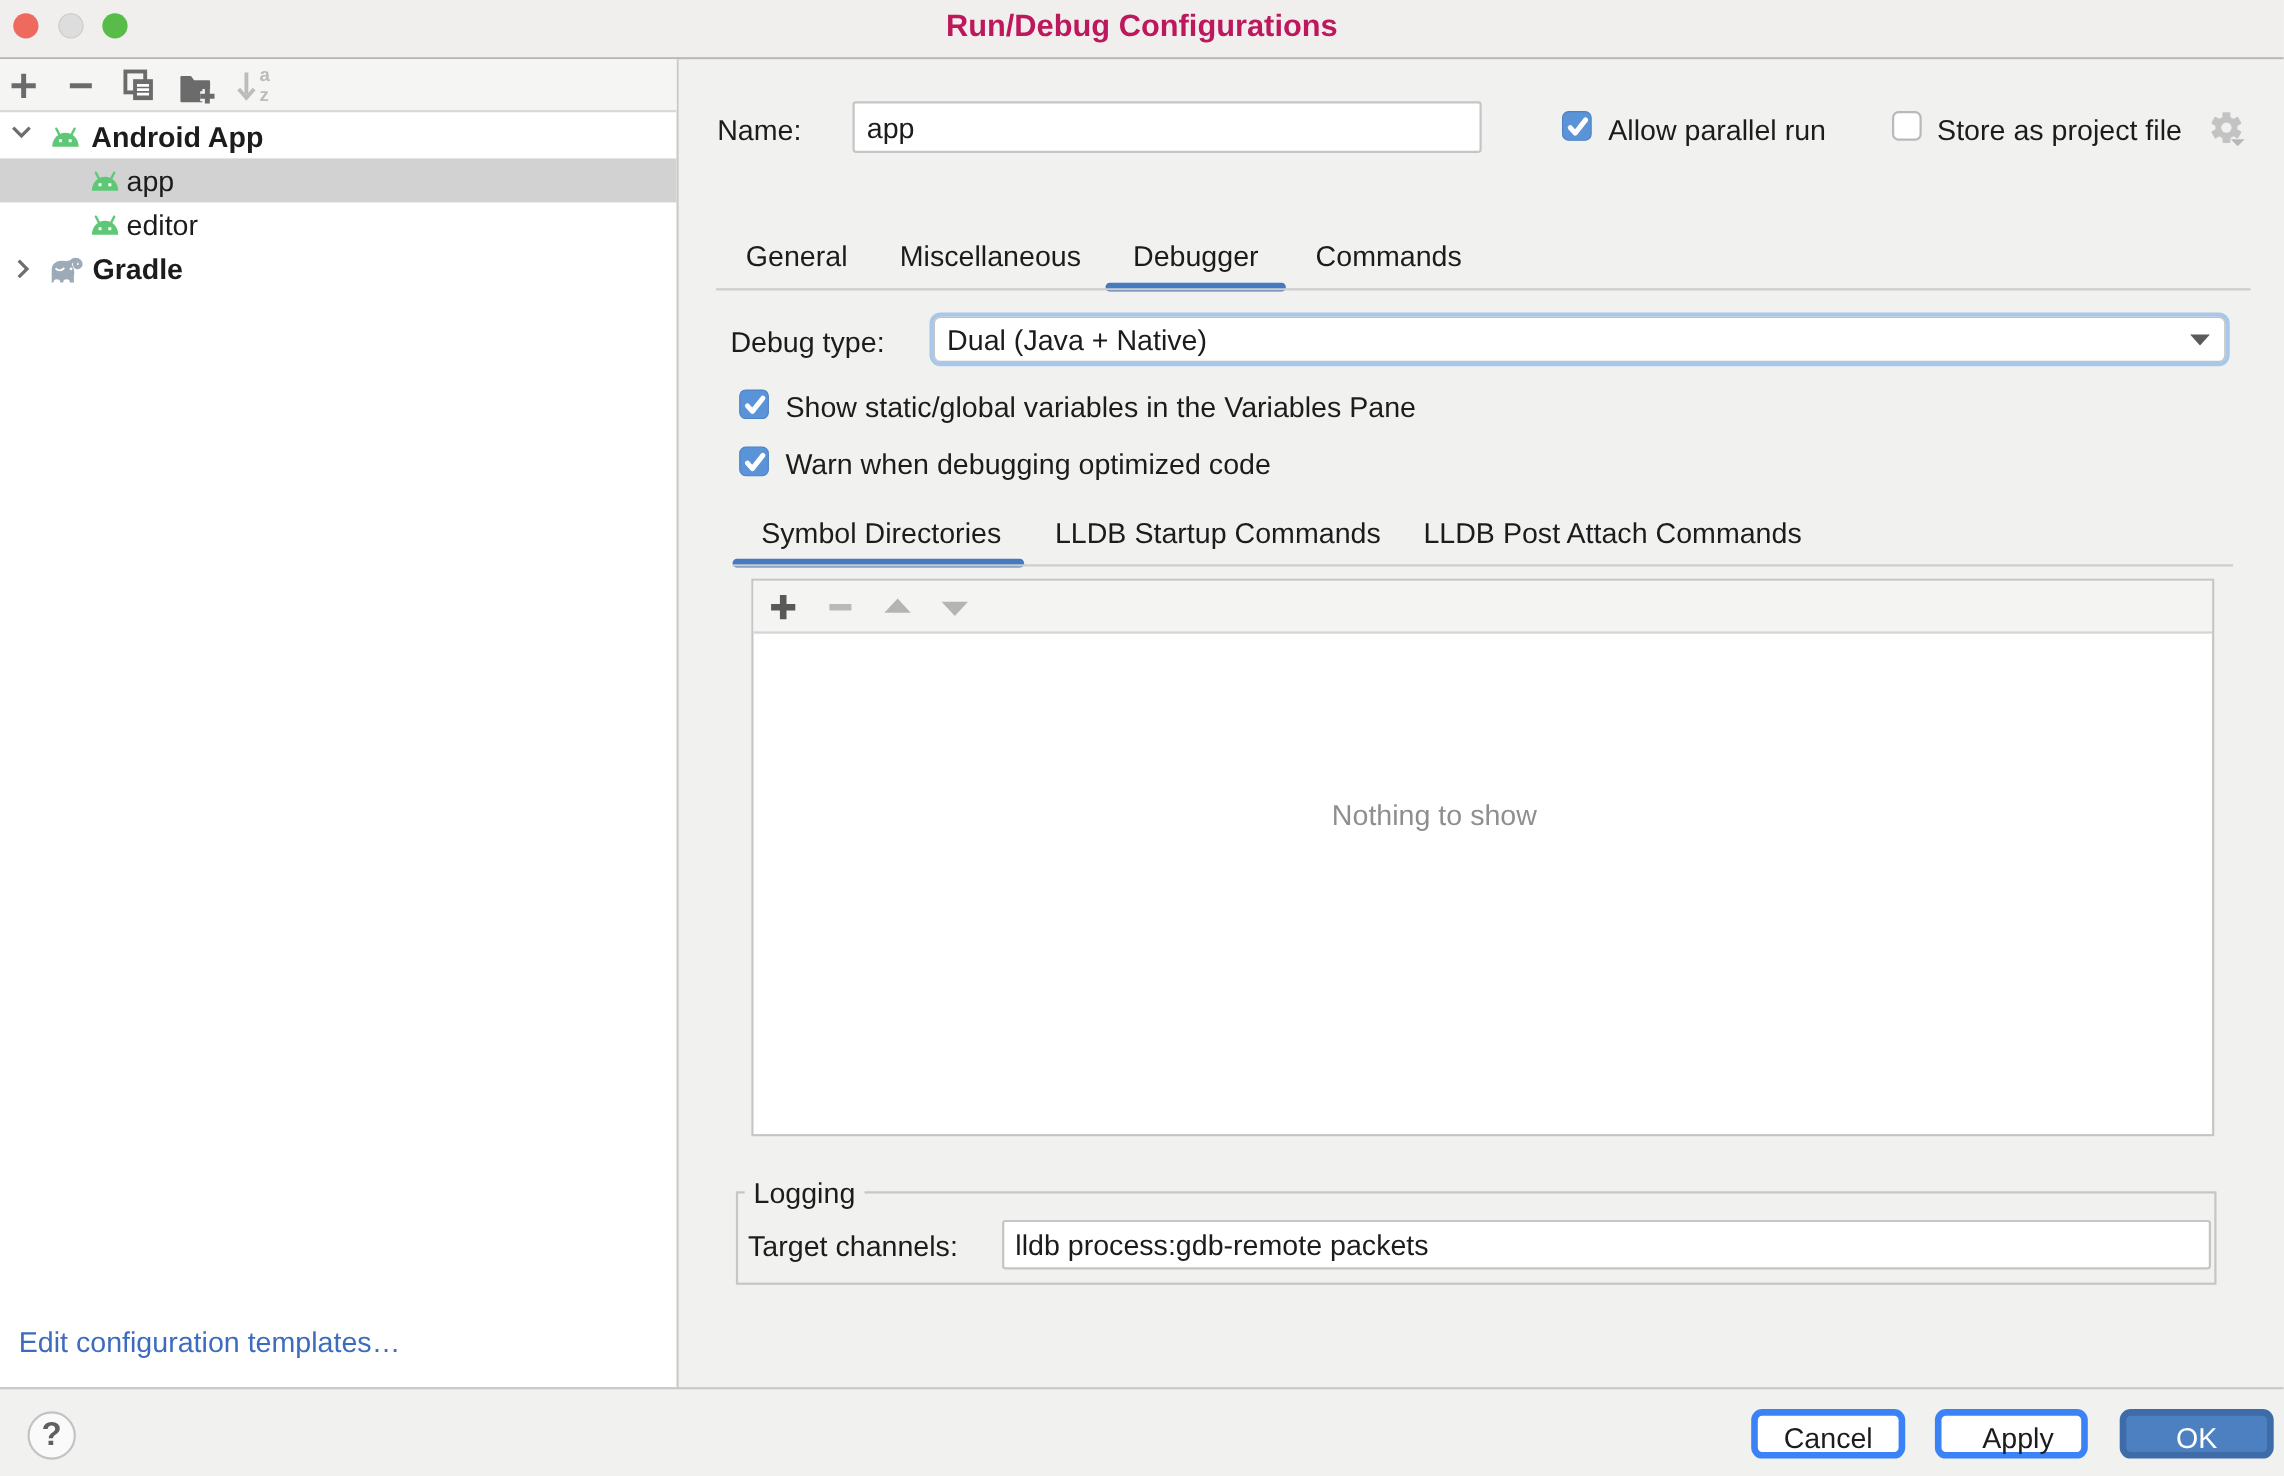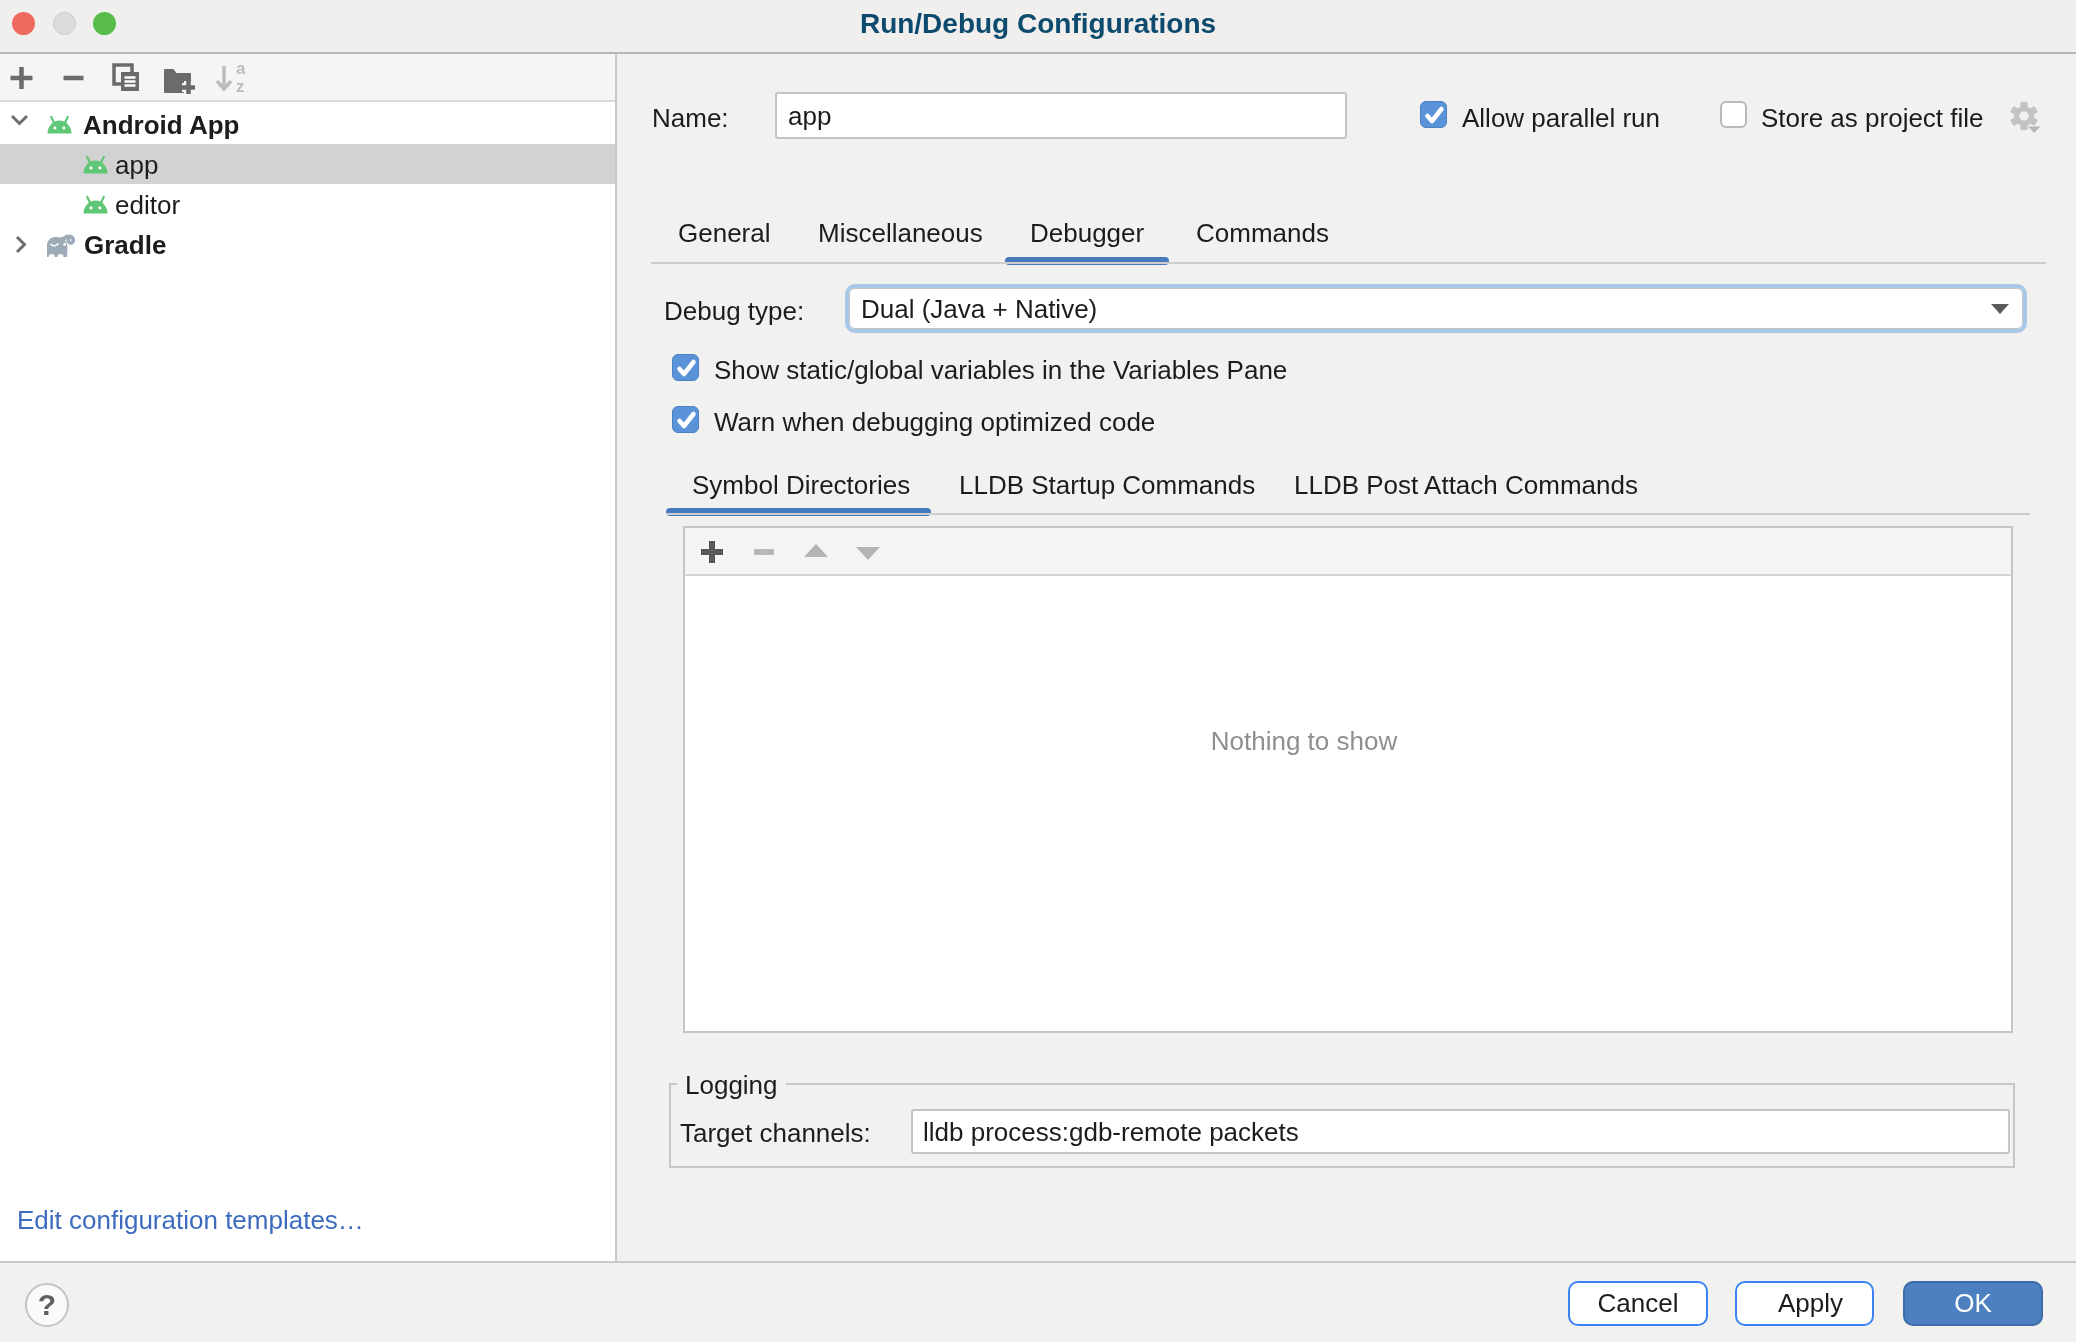--- a/index.html
+++ b/index.html
@@ -4,21 +4,21 @@
 <style>
 * { margin:0; padding:0; box-sizing:border-box; }
 html,body { width:2076px; height:1342px; }
 body { position:relative; font-family:"Liberation Sans",sans-serif; font-size:26px; color:#1c1c1c; background:#f1f1f0; overflow:hidden; }
 .abs { position:absolute; }
 .b { font-weight:bold; }
 
 
 #titlebar { left:0; top:0; width:2076px; height:54px; background:#f0efee; border-bottom:2px solid #b7b7b7; }
 .light { position:absolute; top:12px; width:23px; height:23px; border-radius:50%; }
-#title { left:0; top:8px; width:2076px; text-align:center; font-weight:bold; font-size:28px; color:#0c4a6e; }
+#title { left:0; top:8px; width:2076px; text-align:center; font-weight:bold; font-size:28px; color:#be185d; }
 
 
 #left { left:0; top:54px; width:617px; height:1207px; background:#ffffff; border-right:2px solid #c9c9c9; }
 #ltoolbar { left:0; top:0; width:615px; height:48px; background:#f5f5f4; border-bottom:2px solid #d9d9d9; }
 .trow { position:absolute; left:0; width:615px; height:40px; }
 .trow .lbl { position:absolute; top:6px; }
 #edit-link { left:17px; top:1151px; font-size:26px; color:#3d6cbf; }
 
 
 #right { left:619px; top:54px; width:1457px; height:1207px; background:#f1f1f0; }
@@ -36,21 +36,21 @@
 #tbl { left:64px; top:472px; width:1330px; height:507px; border:2px solid #c5c5c5; background:#fff; }
 #tbl-toolbar { left:0; top:0; width:1326px; height:48px; background:#f4f4f3; border-bottom:2px solid #d5d5d5; }
 #nothing { left:0; top:198px; width:1238px; text-align:center; color:#8f8f8f; }
 
 
 #group { left:50px; top:1029px; width:1346px; height:85px; border:2px solid #c6c6c6; }
 #group-legend { left:58px; top:1016px; padding:0 8px; background:#f1f1f0; }
 
 
 #bottombar { left:0; top:1261px; width:2076px; height:81px; background:#f1f1f0; border-top:2px solid #c9c9c9; }
-.btn { position:absolute; top:18px; height:45px; border-radius:10px; background:#fff; border:2px solid #3b82f6; text-align:center; line-height:41px; }
+.btn { position:absolute; top:18px; height:45px; border-radius:10px; background:#fff; border:6px solid #3b82f6; text-align:center; line-height:41px;margin-left:24px; }
 #btn-ok { background:#4d80c1; border-color:#3d6ca9; color:#fff; }
 #help { left:25px; top:20px; width:44px; height:44px; border-radius:50%; border:2px solid #c3c3c3; background:#fafafa; color:#5f5f5f; font-size:30px; font-weight:bold; text-align:center; line-height:40px; }
 </style>
 </head>
 <body>
 
 <div id="titlebar" class="abs">
   <div class="light" style="left:12px; background:#ee6a5f;"></div>
   <div class="light" style="left:52.5px; background:#dddddd; border:1px solid #c9c9c9;"></div>
   <div class="light" style="left:93px; background:#57bd48;"></div>

